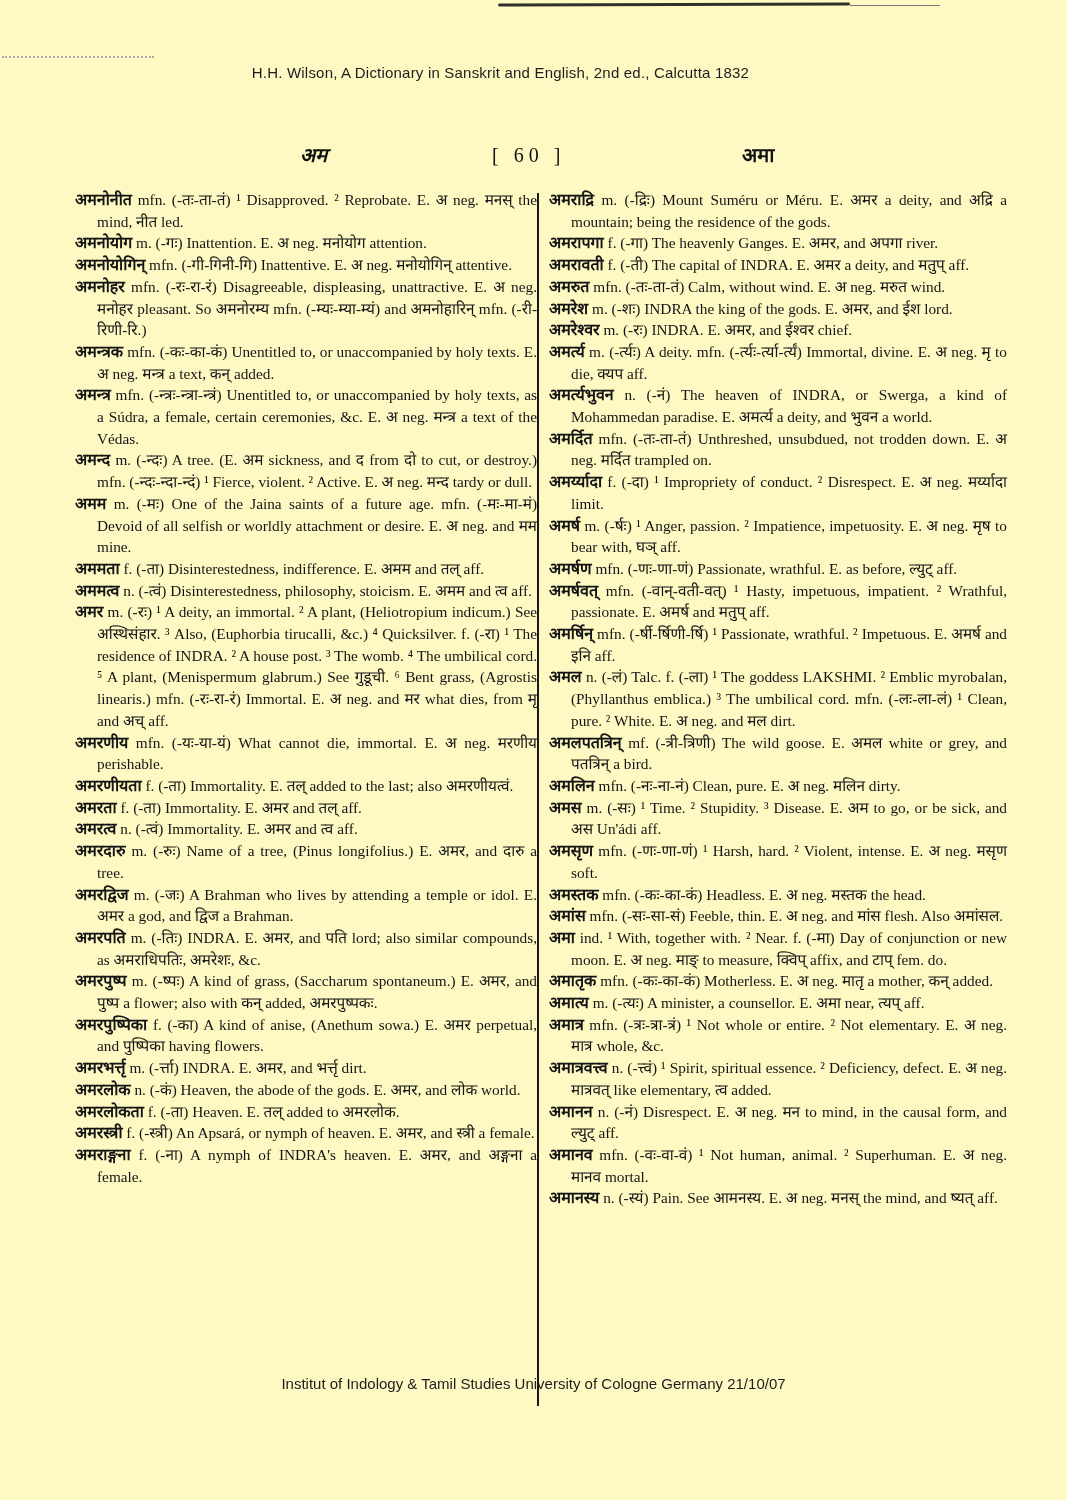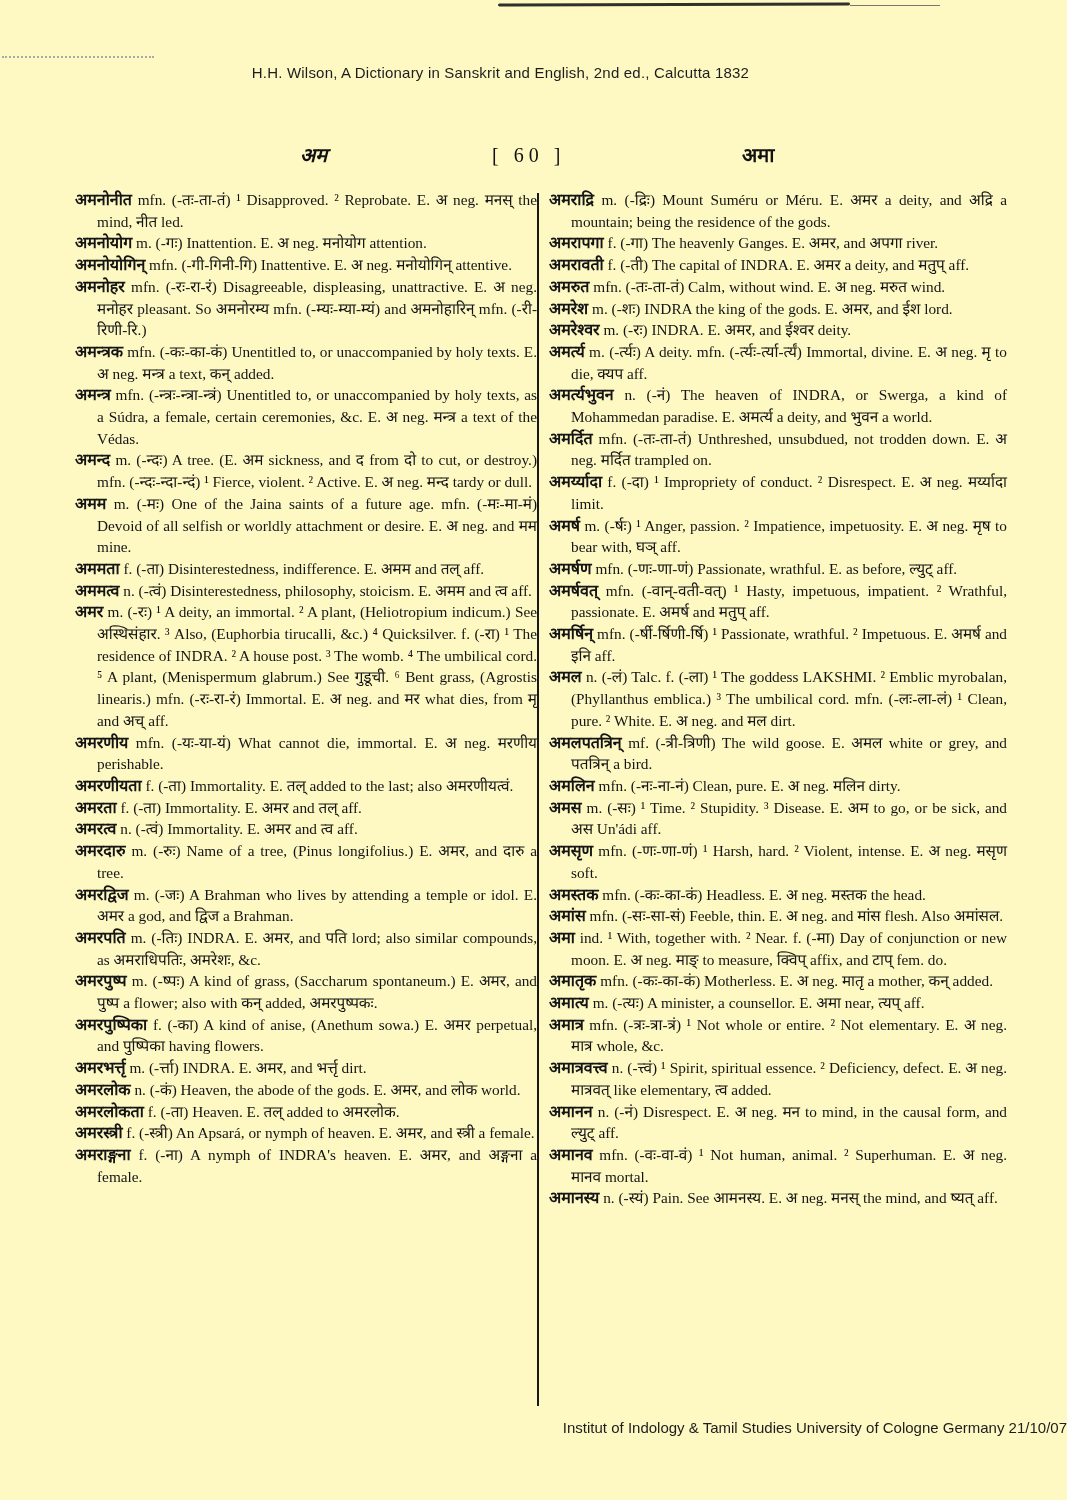--- a/index.html
+++ b/index.html
@@ -52,22 +52,22 @@
     position:absolute; left:537px; top:193px; width:2px; height:1213px;
     background:#181818;
   }
   .entry { margin:0; padding-left:22px; text-indent:-22px; }
   .hw {
     font-weight:bold;
     font-family:"DejaVu Sans", sans-serif;
     font-size:16px;
   }
   .footer {
-    position:absolute; left:0; top:1419px; width:1067px;
-    text-align:right;
+    position:absolute; left:0; top:1375px; width:1067px;
+    text-align:center;
     font-family:"Liberation Sans", sans-serif;
     font-size:15px; color:#1d1d1d;
   }
 </style>
 </head>
 <body>
 
 <div class="page">
   <div class="artifact-top"></div>
   <div class="artifact-top2"></div>
@@ -106,21 +106,21 @@
       <p class="entry"><span class="hw">अमरस्त्री</span><span> f. (-स्त्री) An Apsará, or nymph of heaven. E. अमर, and स्त्री a female.</span></p>
       <p class="entry"><span class="hw">अमराङ्गना</span><span> f. (-ना) A nymph of INDRA's heaven. E. अमर, and अङ्गना a female.</span></p>
     </div>
   <div class="divider"></div>
   <div class="col col-right">
       <p class="entry"><span class="hw">अमराद्रि</span><span> m. (-द्रिः) Mount Suméru or Méru. E. अमर a deity, and अद्रि a mountain; being the residence of the gods.</span></p>
       <p class="entry"><span class="hw">अमरापगा</span><span> f. (-गा) The heavenly Ganges. E. अमर, and अपगा river.</span></p>
       <p class="entry"><span class="hw">अमरावती</span><span> f. (-ती) The capital of INDRA. E. अमर a deity, and मतुप् aff.</span></p>
       <p class="entry"><span class="hw">अमरुत</span><span> mfn. (-तः-ता-तं) Calm, without wind. E. अ neg. मरुत wind.</span></p>
       <p class="entry"><span class="hw">अमरेश</span><span> m. (-शः) INDRA the king of the gods. E. अमर, and ईश lord.</span></p>
-      <p class="entry"><span class="hw">अमरेश्वर</span><span> m. (-रः) INDRA. E. अमर, and ईश्वर deity.</span></p>
+      <p class="entry"><span class="hw">अमरेश्वर</span><span> m. (-रः) INDRA. E. अमर, and ईश्वर chief.</span></p>
       <p class="entry"><span class="hw">अमर्त्य</span><span> m. (-र्त्यः) A deity. mfn. (-र्त्यः-र्त्या-र्त्यं) Immortal, divine. E. अ neg. मृ to die, क्यप aff.</span></p>
       <p class="entry"><span class="hw">अमर्त्यभुवन</span><span> n. (-नं) The heaven of INDRA, or Swerga, a kind of Mohammedan paradise. E. अमर्त्य a deity, and भुवन a world.</span></p>
       <p class="entry"><span class="hw">अमर्दित</span><span> mfn. (-तः-ता-तं) Unthreshed, unsubdued, not trodden down. E. अ neg. मर्दित trampled on.</span></p>
       <p class="entry"><span class="hw">अमर्य्यादा</span><span> f. (-दा) ¹ Impropriety of conduct. ² Disrespect. E. अ neg. मर्य्यादा limit.</span></p>
       <p class="entry"><span class="hw">अमर्ष</span><span> m. (-र्षः) ¹ Anger, passion. ² Impatience, impetuosity. E. अ neg. मृष to bear with, घञ् aff.</span></p>
       <p class="entry"><span class="hw">अमर्षण</span><span> mfn. (-णः-णा-णं) Passionate, wrathful. E. as before, ल्युट् aff.</span></p>
       <p class="entry"><span class="hw">अमर्षवत्</span><span> mfn. (-वान्-वती-वत्) ¹ Hasty, impetuous, impatient. ² Wrathful, passionate. E. अमर्ष and मतुप् aff.</span></p>
       <p class="entry"><span class="hw">अमर्षिन्</span><span> mfn. (-र्षी-र्षिणी-र्षि) ¹ Passionate, wrathful. ² Impetuous. E. अमर्ष and इनि aff.</span></p>
       <p class="entry"><span class="hw">अमल</span><span> n. (-लं) Talc. f. (-ला) ¹ The goddess LAKSHMI. ² Emblic myrobalan, (Phyllanthus emblica.) ³ The umbilical cord. mfn. (-लः-ला-लं) ¹ Clean, pure. ² White. E. अ neg. and मल dirt.</span></p>
       <p class="entry"><span class="hw">अमलपतत्रिन्</span><span> mf. (-त्री-त्रिणी) The wild goose. E. अमल white or grey, and पतत्रिन् a bird.</span></p>

